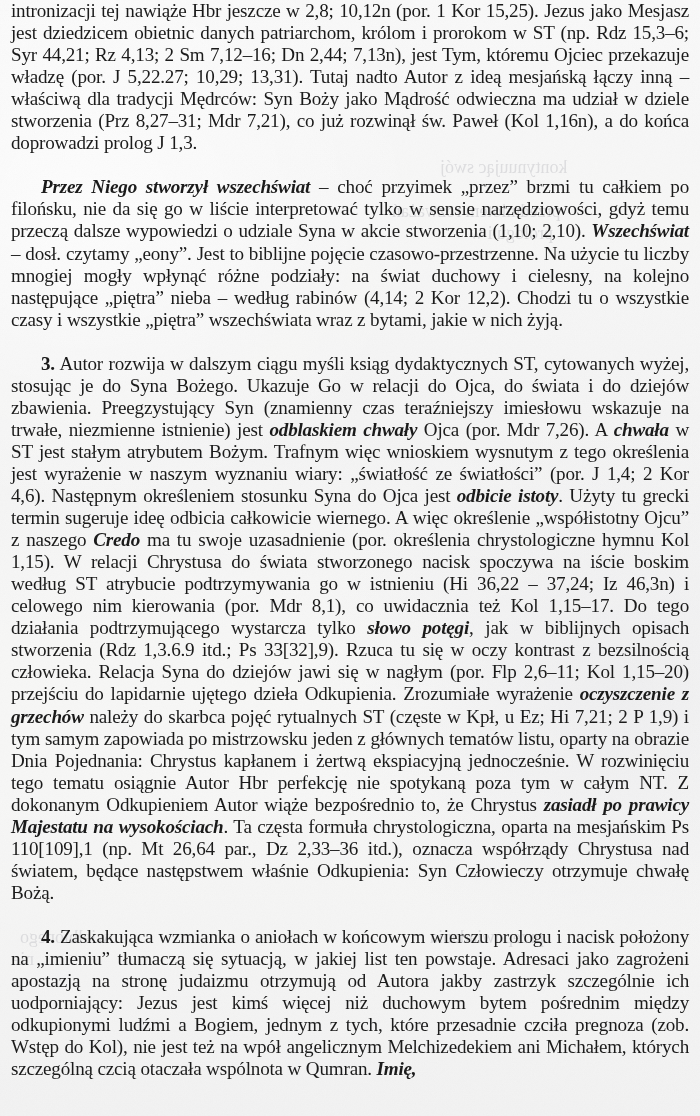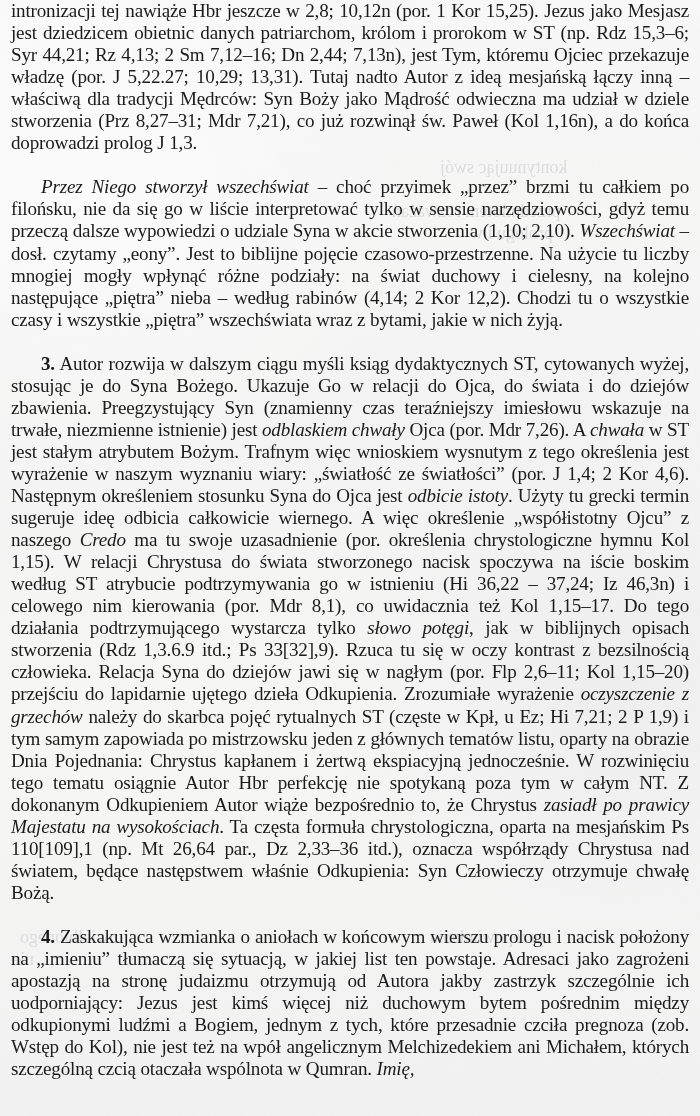--- a/index.html
+++ b/index.html
@@ -49,21 +49,21 @@
     text-align: justify;
     text-justify: inter-word;
     font-size: 19.1px;
     line-height: 22.05px;
     letter-spacing: -0.01em;
     word-spacing: 0.005em;
     text-rendering: optimizeLegibility;
   }
   p.indent { text-indent: 30px; }
   p.spaced-before { margin-top: 22.05px; }
-  .it { font-style: italic; }
+  .it { font-style: italic; font-weight: bold; }
   .bd { font-weight: bold; }
   
   .bleed {
     position: absolute;
     z-index: 1;
     color: #c9c9cd;
     font-family: "Liberation Serif", "DejaVu Serif", serif;
     font-size: 18px;
     line-height: 22px;
     transform: scaleX(-1);

